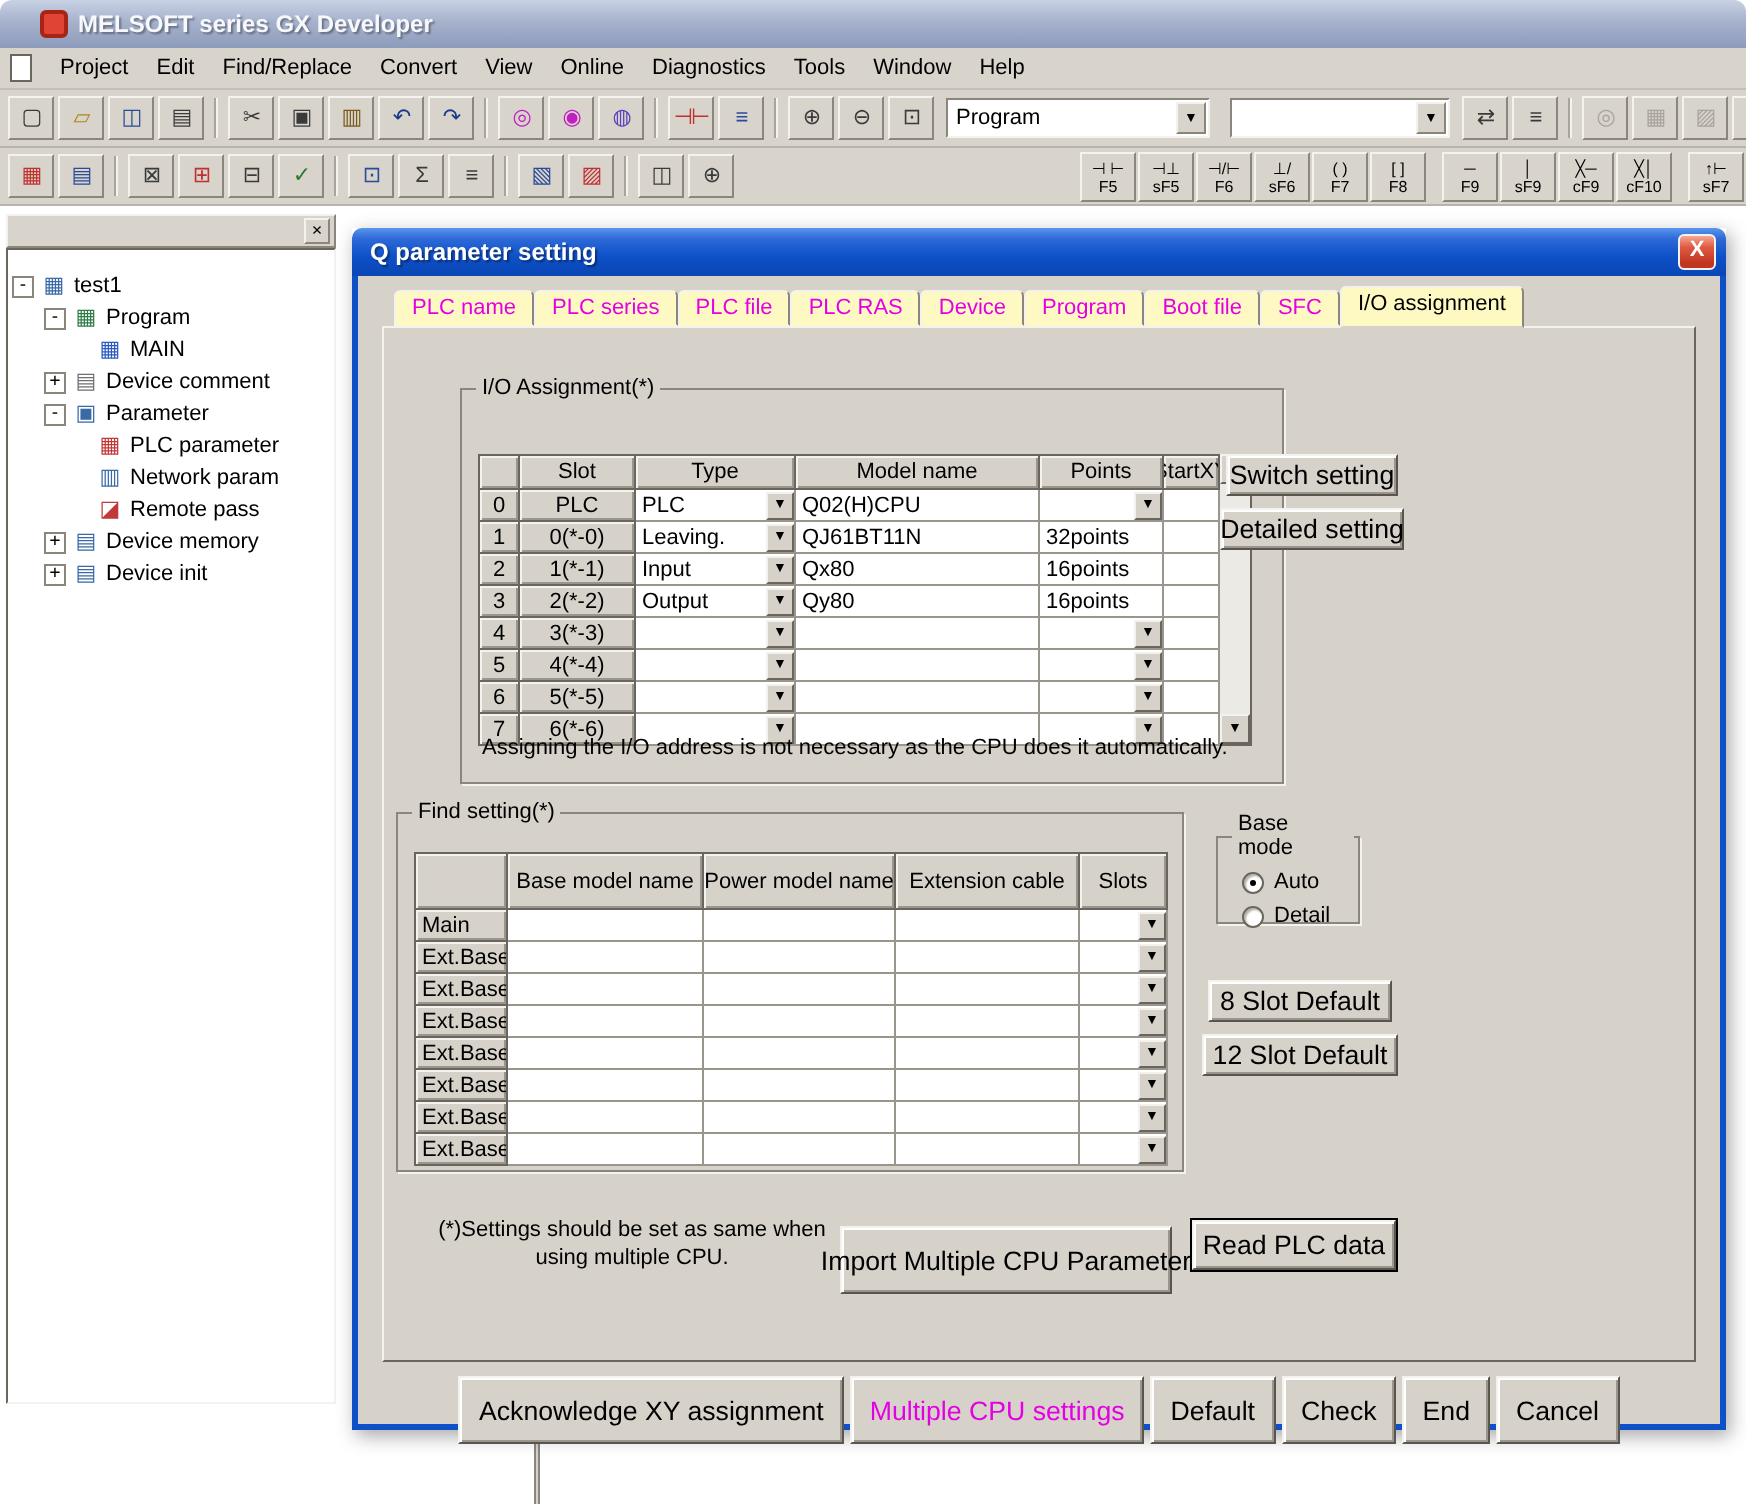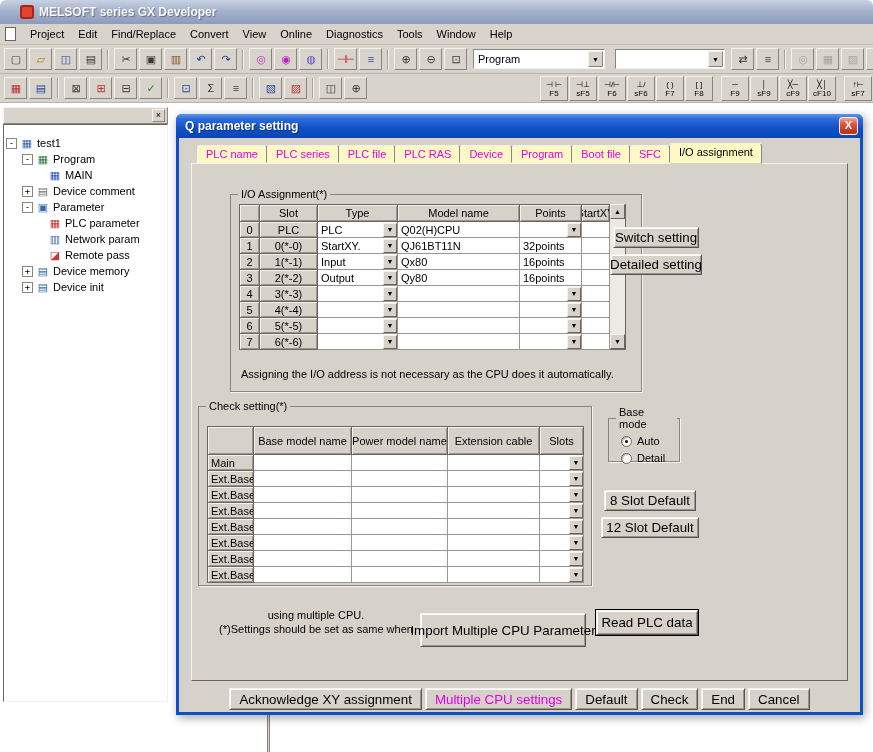--- a/index.html
+++ b/index.html
@@ -52,21 +52,21 @@
 fieldset.group{position:absolute;border:1px solid #8a867e;box-shadow:1px 1px 0 #f4f2ee;padding:0 2px;}
 fieldset.group legend{padding:0 3px;margin-left:5px;}
 
 .gtable{border-top:1px solid #6a665e;border-left:1px solid #6a665e;background:#fff;display:inline-block;}
 .trow{display:flex;}
 .hcell{background:#d6d2ca;border-right:1px solid #6a665e;border-bottom:1px solid #6a665e;box-shadow:inset 1px 1px 0 #f4f2ee,inset -1px -1px 0 #9a968e;display:flex;align-items:center;justify-content:center;height:16px;overflow:hidden;}
 .thead .hcell{height:17px;}
 .dcell{background:#fff;border-right:1px solid #9a968e;border-bottom:1px solid #9a968e;height:16px;display:flex;align-items:center;padding-left:3px;overflow:hidden;}
 .combo .cval{flex:1;overflow:hidden;white-space:nowrap;}
 .arr{width:14px;height:14px;background:#d6d2ca;border:1px solid;border-color:#f4f2ee #6a665e #6a665e #f4f2ee;font-size:7px;display:flex;align-items:center;justify-content:center;flex:0 0 auto;margin-right:0;}
-.io-table{position:absolute;left:8px;top:4px;display:flex;}
+.io-table{position:absolute;left:8px;top:27px;display:flex;}
 .c-no{width:20px;}.c-slot{width:58px;}.c-type{width:80px;}.c-model{width:122px;}.c-points{width:62px;}.c-xy{width:28px;}
 .v-scroll{width:16px;background:#eceae4;border-right:1px solid #6a665e;border-bottom:1px solid #6a665e;display:flex;flex-direction:column;}
 .sbtn{height:15px;background:#d6d2ca;border:1px solid;border-color:#f4f2ee #6a665e #6a665e #f4f2ee;font-size:7px;display:flex;align-items:center;justify-content:center;}
 .strack{flex:1;}
 .io-note{position:absolute;left:10px;top:168px;line-height:13px;white-space:nowrap;}
 .base-table{position:absolute;left:8px;top:14px;}
 .b-label{width:46px;}.b-base{width:98px;}.b-power{width:96px;}.b-ext{width:92px;}.b-slots{width:44px;}
 .bhead .hcell{height:28px;}
 .b-label.left{justify-content:flex-start;padding-left:3px;}
 
@@ -78,21 +78,21 @@
 #import-btn{left:228px;top:449px;width:166px;height:34px;}
 #read-btn{left:404px;top:446px;width:102px;height:25px;box-shadow:0 0 0 1px #000,inset 1px 1px 0 #fff,inset -1px -1px 0 #9a968e;}
 #io-group{left:6px;top:24px;width:412px;height:204px;margin-left:32px;}
 #base-group{left:6px;top:236px;width:394px;height:186px;}
 #base-mode-group{left:416px;top:242px;width:72px;height:56px;}
 .radio-row{display:flex;align-items:center;gap:5px;margin:5px 0 0 10px;}
 .radio{width:11px;height:11px;border-radius:50%;background:#fff;border:1px solid #6a665e;box-shadow:inset 1px 1px 1px #b4b0a8;position:relative;flex:0 0 auto;}
 .radio.checked::after{content:"";position:absolute;left:3px;top:3px;width:3px;height:3px;background:#000;border-radius:50%;}
 .footer-note{position:absolute;left:18px;top:444px;width:212px;text-align:center;line-height:14px;}
 .dlg-buttons{display:flex;justify-content:center;gap:3px;margin-top:7px;}
-.dlg-btn{position:static;height:22px;padding:0 9px;}
+.dlg-btn{position:static;height:34px;padding:0 9px;}
 .dlg-btn.magenta{color:#e400e4;}
 </style>
 </head>
 <body>
 
 <div class="screen">
 
   <div class="main-titlebar">
     <span class="app-icon"></span>
     <span class="main-title">MELSOFT series GX Developer</span>
@@ -499,21 +499,21 @@
                       <span class="cval"></span>
                       <span class="arr">▼</span>
                     </div>
                     <div class="dcell c-xy"></div>
                   </div>
 
                   <div class="trow">
                     <div class="hcell c-no">1</div>
                     <div class="hcell c-slot">0(*-0)</div>
                     <div class="dcell combo c-type">
-                      <span class="cval">StartXY.</span>
+                      <span class="cval">Leaving.</span>
                       <span class="arr">▼</span>
                     </div>
                     <div class="dcell c-model">QJ61BT11N</div>
                     <div class="dcell combo c-points">
                       <span class="cval">32points</span>
                     </div>
                     <div class="dcell c-xy"></div>
                   </div>
 
                   <div class="trow">
@@ -613,21 +613,21 @@
           </div>
           <div class="io-note">
             <div>Assigning the I/O address is not necessary as the CPU does it automatically.</div>
           </div>
         </fieldset>
 
         <button class="btn" id="switch-btn">Switch setting</button>
         <button class="btn" id="detailed-btn">Detailed setting</button>
 
         <fieldset class="group" id="base-group">
-          <legend>Check setting(*)</legend>
+          <legend>Find setting(*)</legend>
           <div class="base-table gtable">
             <div class="trow bhead">
               <div class="hcell b-label"></div>
               <div class="hcell b-base">Base model name</div>
               <div class="hcell b-power">Power model name</div>
               <div class="hcell b-ext">Extension cable</div>
               <div class="hcell b-slots">Slots</div>
             </div>
             <div>
 
@@ -731,22 +731,22 @@
           <div class="radio-row">
             <span class="radio"></span>
             <span>Detail</span>
           </div>
         </fieldset>
 
         <button class="btn" id="slot8-btn">8 Slot Default</button>
         <button class="btn" id="slot12-btn">12 Slot Default</button>
 
         <div class="footer-note">
+          <div>(*)Settings should be set as same when</div>
           <div>using multiple CPU.</div>
-          <div>(*)Settings should be set as same when</div>
         </div>
         <button class="btn" id="import-btn">Import Multiple CPU Parameter</button>
         <button class="btn" id="read-btn">Read PLC data</button>
 
       </div>
 
       <div class="dlg-buttons">
 
           <button class="btn dlg-btn">Acknowledge XY assignment</button>
 

